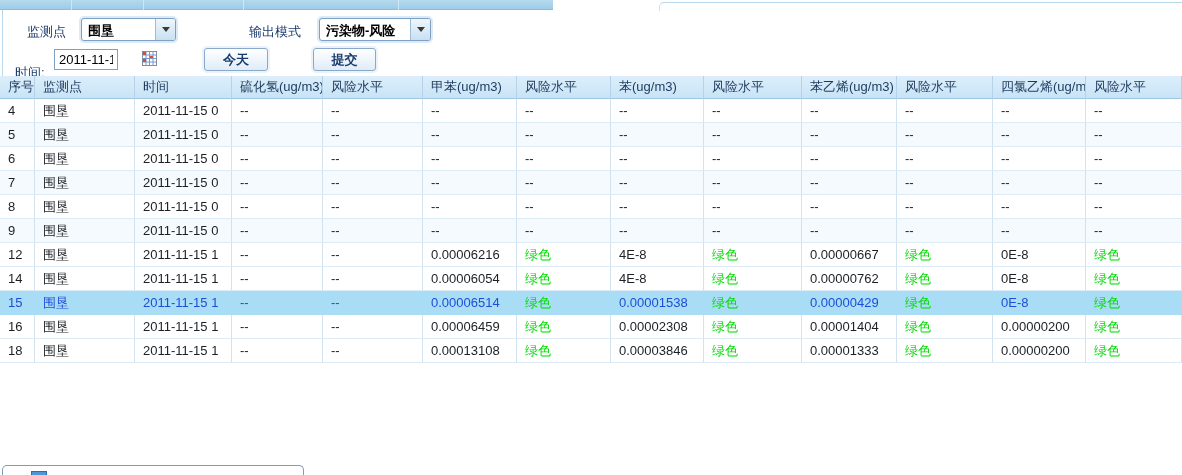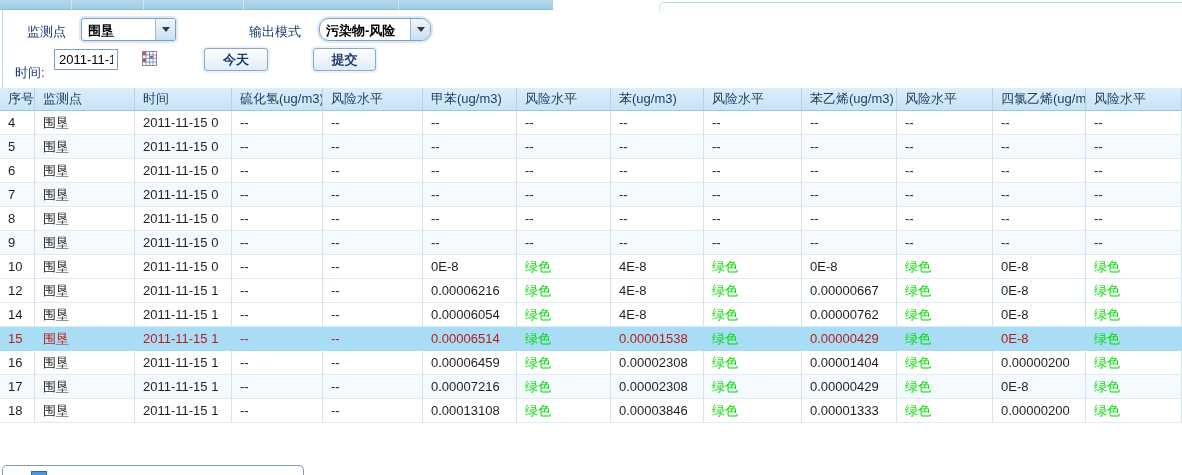--- a/index.html
+++ b/index.html
@@ -30,30 +30,30 @@
 
   .text-input { position:absolute; height:21px; border:1px solid #7da0c4; font-size:13px;
     padding:1px 4px; color:#000; font-family:inherit; background:#fff; }
   .cal-icon { position:absolute; cursor:pointer; }
 
   .form-btn { position:absolute; height:23px; border:1px solid #8aa8c9; border-radius:3px;
     background:linear-gradient(#ffffff,#dfecf8); color:#1a3a6b; font-weight:bold; font-size:13px;
     font-family:inherit; cursor:pointer; box-shadow:0 0 0 2px #eaf2fa; }
 
   
-  .grid-wrap { position:absolute; left:0; top:88px; width:1182px; height:387px; overflow:hidden; }
+  .grid-wrap { position:absolute; left:0; top:76px; width:1182px; height:387px; overflow:hidden; }
   table.grid { border-collapse:separate; border-spacing:0; table-layout:fixed; width:1182px; }
   table.grid th { height:23px; background:linear-gradient(#ddeefb,#c8e4f6);
     border-right:1px solid #b5d2e8; border-bottom:1px solid #9fc6e0;
     font-size:13px; font-weight:normal; color:#1c3a5e; text-align:left;
     padding:0 4px 0 8px; white-space:nowrap; overflow:hidden; cursor:pointer; }
   table.grid td { height:24px; border-right:1px solid #d2e2ef; border-bottom:1px solid #dcebf6;
     font-size:13px; color:#1c1f24; padding:0 4px 0 8px; white-space:nowrap; overflow:hidden; }
   tr.alt td { background:#f4fafd; }
-  tr.sel td { background:#a9dcf5 !important; color:#b91c1c; border-right-color:#a9dcf5; border-bottom-color:#a9dcf5; }
+  tr.sel td { background:#a9dcf5 !important; color:#1d4ed8; border-right-color:#a9dcf5; border-bottom-color:#a9dcf5; }
 
   
   .bottom-partial { position:absolute; left:2px; top:465px; width:302px; height:10px;
     background:#fff; border:1px solid #7f9db9; border-bottom:none; border-radius:5px 5px 0 0; }
   .bottom-partial .blue-bit { position:absolute; left:28px; top:5px; width:16px; height:5px;
     background:#4f96d8; border:1px solid #2c6cb0; border-bottom:none; }
 </style>
 </head>
 <body>
 
@@ -70,21 +70,21 @@
   <div class="form-area">
     <span class="flabel" style="left:24px; top:13px;">监测点</span>
     <div class="combo" style="left:78px; top:8px; width:95px;">
       <span class="val">围垦</span>
       <span class="btn">
         <span class="arrow-down"></span>
       </span>
     </div>
 
     <span class="flabel" style="left:246px; top:13px;">输出模式</span>
-    <div class="combo" style="left:316px; top:8px; width:112px;border-radius:10px;">
+    <div class="combo" style="left:316px; top:8px; width:112px;">
       <span class="val">污染物-风险</span>
       <span class="btn">
         <span class="arrow-down"></span>
       </span>
     </div>
 
     <span class="flabel" style="left:12px; top:42px;margin-top:12px;">时间:</span>
     <input class="text-input" style="left: 51px; top: 39px; width: 64px;" type="text" value="2011-11-15">
     <span class="cal-icon" style="left:139px; top:41px;">
       <svg width="15" height="15">
@@ -224,35 +224,20 @@
             <td>--</td>
             <td>--</td>
             <td>--</td>
             <td>--</td>
             <td>--</td>
             <td>--</td>
             <td>--</td>
             <td>--</td>
           </tr>
           <tr>
-            <td>10</td>
-            <td>围垦</td>
-            <td>2011-11-15 0</td>
-            <td>--</td>
-            <td>--</td>
-            <td>0E-8</td>
-            <td style="color: rgb(0, 221, 0);">绿色</td>
-            <td>4E-8</td>
-            <td style="color: rgb(0, 221, 0);">绿色</td>
-            <td>0E-8</td>
-            <td style="color: rgb(0, 221, 0);">绿色</td>
-            <td>0E-8</td>
-            <td style="color: rgb(0, 221, 0);">绿色</td>
-          </tr>
-          <tr>
             <td>12</td>
             <td>围垦</td>
             <td>2011-11-15 1</td>
             <td>--</td>
             <td>--</td>
             <td>0.00006216</td>
             <td style="color: rgb(0, 221, 0);">绿色</td>
             <td>4E-8</td>
             <td style="color: rgb(0, 221, 0);">绿色</td>
             <td>0.00000667</td>
@@ -296,35 +281,20 @@
             <td>2011-11-15 1</td>
             <td>--</td>
             <td>--</td>
             <td>0.00006459</td>
             <td style="color: rgb(0, 221, 0);">绿色</td>
             <td>0.00002308</td>
             <td style="color: rgb(0, 221, 0);">绿色</td>
             <td>0.00001404</td>
             <td style="color: rgb(0, 221, 0);">绿色</td>
             <td>0.00000200</td>
-            <td style="color: rgb(0, 221, 0);">绿色</td>
-          </tr>
-          <tr class="alt">
-            <td>17</td>
-            <td>围垦</td>
-            <td>2011-11-15 1</td>
-            <td>--</td>
-            <td>--</td>
-            <td>0.00007216</td>
-            <td style="color: rgb(0, 221, 0);">绿色</td>
-            <td>0.00002308</td>
-            <td style="color: rgb(0, 221, 0);">绿色</td>
-            <td>0.00000429</td>
-            <td style="color: rgb(0, 221, 0);">绿色</td>
-            <td>0E-8</td>
             <td style="color: rgb(0, 221, 0);">绿色</td>
           </tr>
           <tr>
             <td>18</td>
             <td>围垦</td>
             <td>2011-11-15 1</td>
             <td>--</td>
             <td>--</td>
             <td>0.00013108</td>
             <td style="color: rgb(0, 221, 0);">绿色</td>

